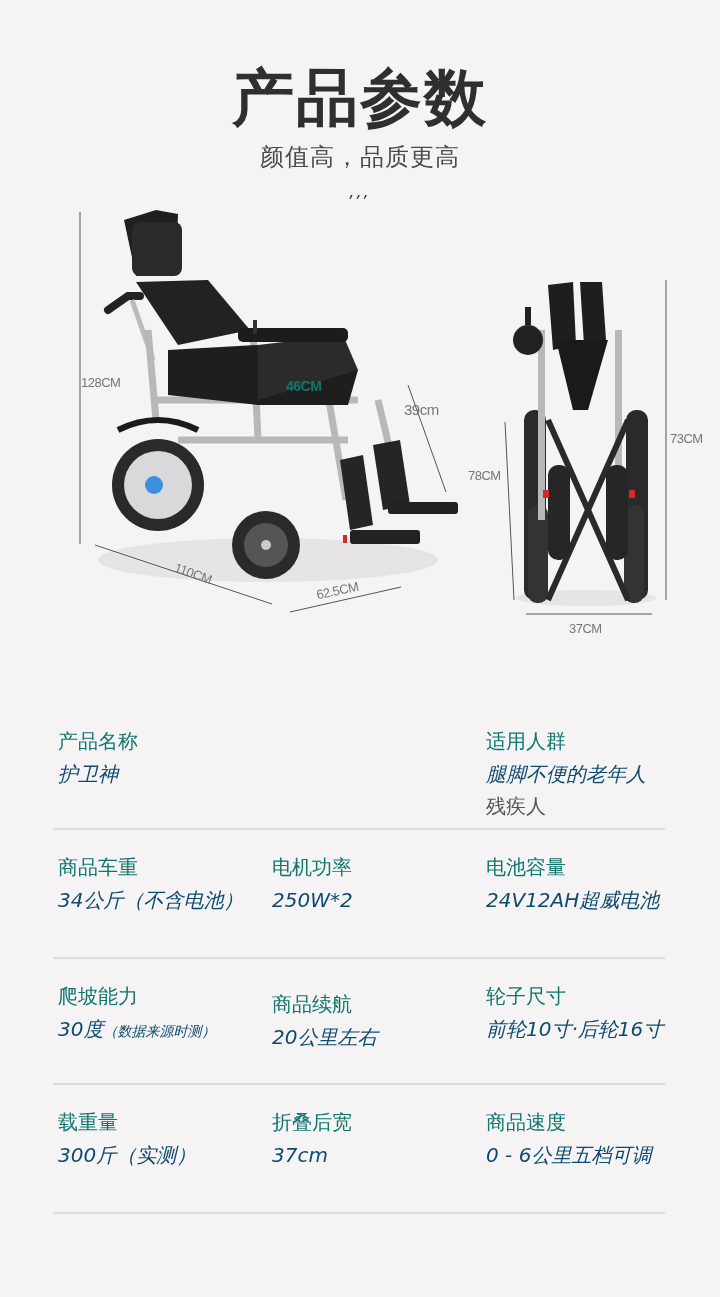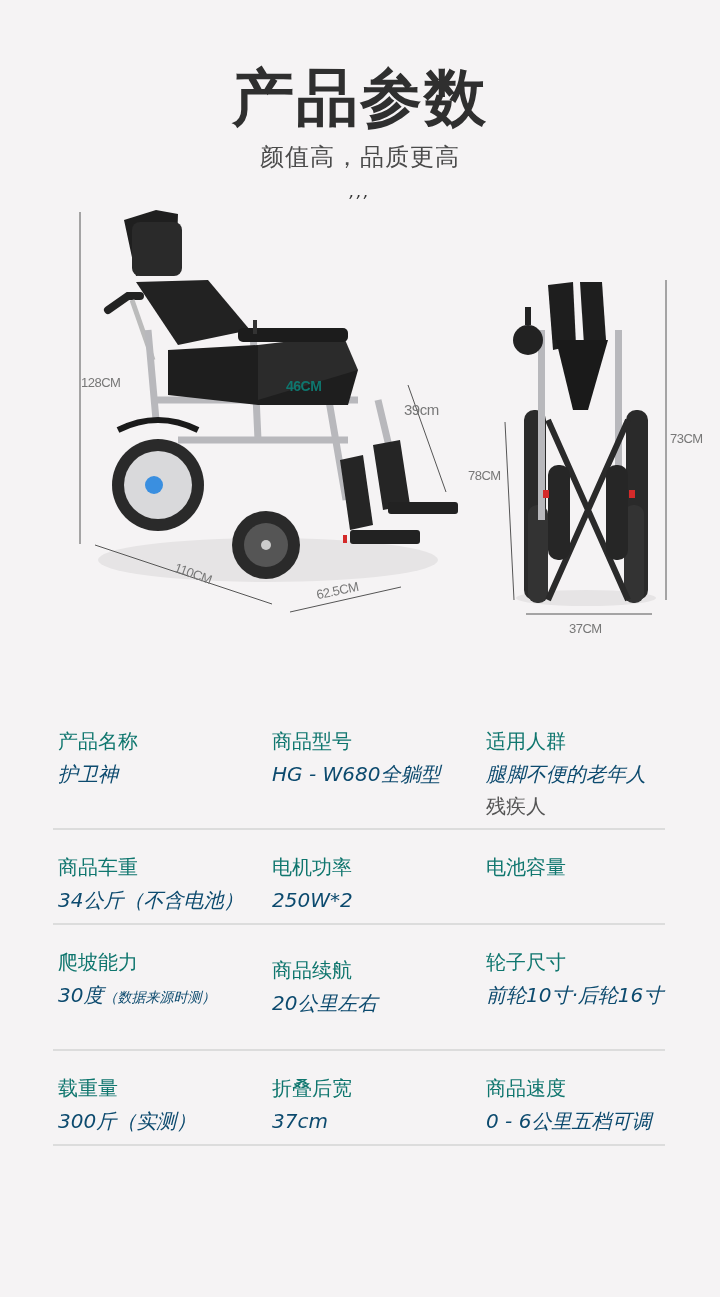--- a/index.html
+++ b/index.html
@@ -10,21 +10,21 @@
     .subtitle { position: absolute; top: 140px; left: 0; width: 720px; text-align: center;
       font-size: 24px; color: #4a4a4a; letter-spacing: 1px; line-height: 34px; }
     .ticks { position: absolute; top: 182px; left: 0; width: 720px; text-align: center;
       font-size: 16px; color: #333; letter-spacing: 2px; font-style: italic; }
 
     .figure { position: absolute; left: 0; top: 200px; width: 720px; height: 450px; margin-left: 28px; }
     .dim-label { position: absolute; font-family: "Liberation Sans", sans-serif; font-size: 13px;
       color: #777; letter-spacing: -0.5px; white-space: nowrap; }
 
     .specs { position: absolute; left: 53px; top: 720px; width: 612px; }
-    .spec-row { position: relative; height: 95px; border-bottom: 2px solid #dcdcdc; }
+    .spec-row { position: relative; height: 129px; border-bottom: 2px solid #dcdcdc; }
     .spec-cell { position: absolute; top: 8px; }
     .spec-cell.c0 { left: 5px; width: 210px; }
     .spec-cell.c1 { left: 219px; width: 210px; }
     .spec-cell.c2 { left: 433px; width: 190px; }
     .spec-label { font-size: 20px; color: #0f766e; line-height: 30px; font-family: Liberation Mono, monospace; }
     .spec-value { font-size: 20px; color: #0c4a6e; line-height: 32px; white-space: nowrap; font-style: italic; }
     .spec-value .small { font-size: 14px; }
     .spec-value2 { font-size: 20px; color: #555; line-height: 32px; }
   </style>
 </head>
@@ -120,42 +120,39 @@
   <div class="dim-label" style="left:541px; top:421px;">37CM</div>
 </div>
 
 <div class="specs">
 
   <div class="spec-row" style="height:110px;">
     <div class="spec-cell c0">
       <div class="spec-label">产品名称</div>
       <div class="spec-value">护卫神</div>
     </div>
-    <div class="spec-cell c1">
-      <div class="spec-label">商品型号</div>
-      <div class="spec-value">HG - W680全躺型</div>
-    </div>
     <div class="spec-cell c2">
       <div class="spec-label">适用人群</div>
       <div class="spec-value">腿脚不便的老年人</div>
       <div class="spec-value2">残疾人</div>
     </div>
   </div>
 
   <div class="spec-row">
     <div class="spec-cell c0" style="top:24px;">
       <div class="spec-label">商品车重</div>
       <div class="spec-value">34公斤（不含电池）</div>
     </div>
     <div class="spec-cell c1" style="top:24px;">
       <div class="spec-label">电机功率</div>
       <div class="spec-value">250W*2</div>
     </div>
     <div class="spec-cell c2" style="top:24px;">
       <div class="spec-label">电池容量</div>
+      <div class="spec-value">24V12AH超威电池</div>
     </div>
   </div>
 
   <div class="spec-row" style="height:126px;">
     <div class="spec-cell c0" style="top:24px;">
       <div class="spec-label">爬坡能力</div>
       <div class="spec-value">
         <span>30度</span><span class="small">（数据来源时测）</span>
       </div>
     </div>

